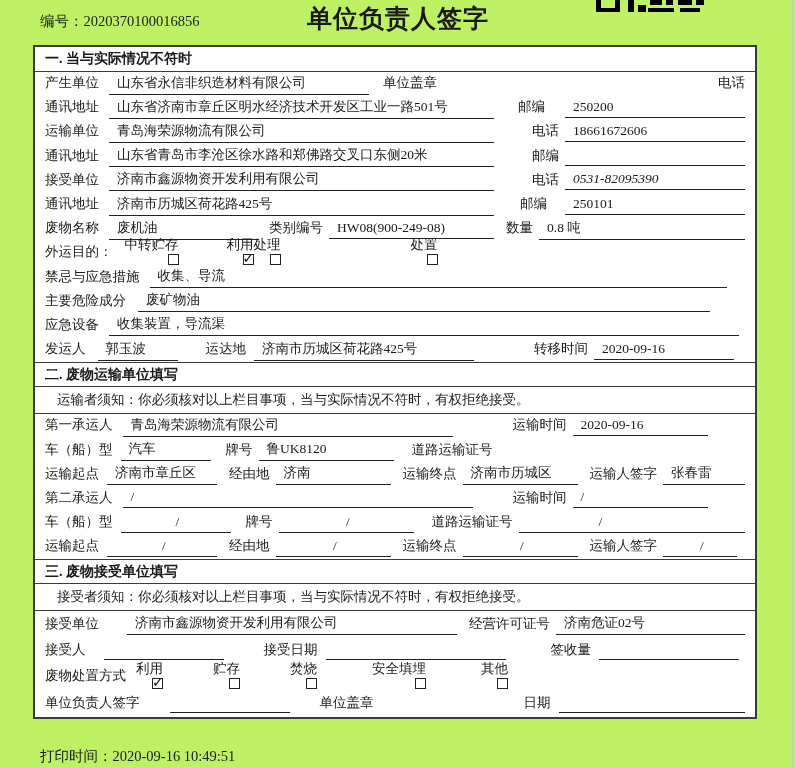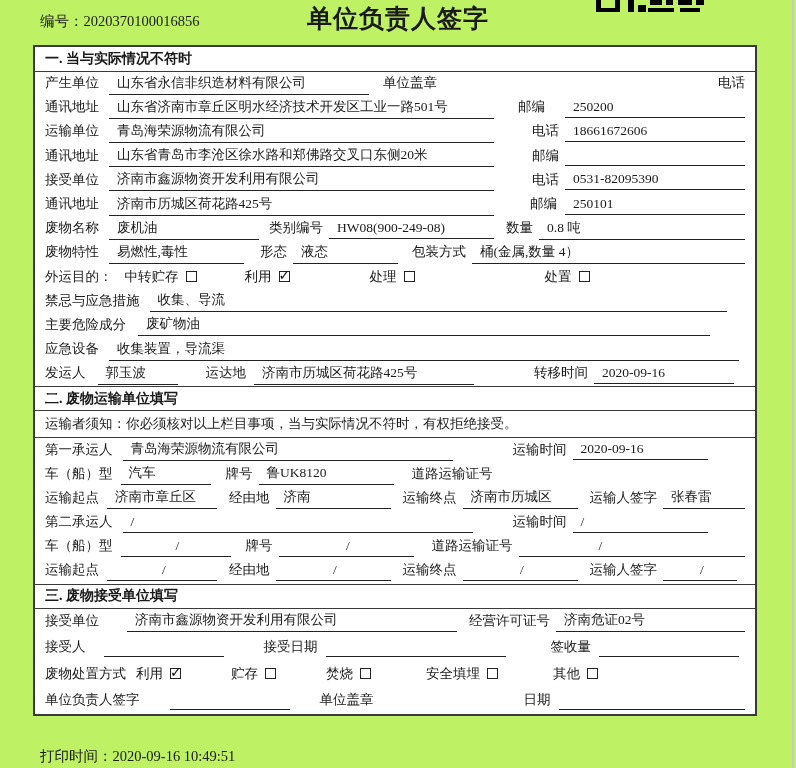--- a/index.html
+++ b/index.html
@@ -11,35 +11,35 @@
   .doc-number { position:absolute; left:40px; top:12px; font-size:14.5px; white-space:nowrap; }
   .doc-title  { position:absolute; left:0; top:2px; width:100%; text-align:center;
                 font-size:25px; font-weight:bold; letter-spacing:1px; }
   .qr-frag { position:absolute; left:596px; top:0; }
 
   .form-table { position:absolute; left:33px; top:45px; width:724px;
                 border:2px solid #3a3a3a; background:#fff; font-size:13.5px; }
   .sec-h { display:flex; align-items:center; height:25px; padding:0 10px;
            font-weight:bold; font-size:14px; border-bottom:1.4px solid #3a3a3a; }
   .bt { border-top:1.4px solid #3a3a3a; }
-  .notice { display:flex; align-items:center; height:27px; padding:0 10px;
+  .notice { display:flex; align-items:center; height:27px; padding:0 22px;
             border-bottom:1.2px solid #3a3a3a; }
   .row { display:flex; align-items:center; height:24.2px; padding:0 10px; }
   .s3 .row { height:26.4px; }
   .lbl { white-space:nowrap; padding-bottom:2px; }
   .val { border-bottom:1px solid #222; padding:0 4px 2px 8px; white-space:nowrap;
          min-height:18px; overflow:hidden; }
   .flex1 { flex:1; }
   .mla { margin-left:auto; }
   .cb { width:11px; height:11px; border:1.3px solid #222; display:inline-block;
         margin:0 0 4px 7px; position:relative; flex:none; }
   .cb.checked::after { content:"✓"; position:absolute; left:-1px; top:-5px;
         font-size:14px; font-weight:bold; color:#111;
         font-family:"DejaVu Sans",sans-serif; }
-  .opt { display:flex; align-items:flex-end; padding-bottom:2px; white-space:nowrap; }
+  .opt { display:flex; align-items:flex-end; padding-bottom:2px; white-space:nowrap;flex-direction:column; }
   .footer { position:absolute; left:40px; top:747px; font-size:14.5px; white-space:nowrap; }
 </style>
 </head>
 <body>
 
 <div class="page">
   <div class="page-edge"></div>
 
   <div class="doc-number"><span>编号：</span><span>2020370100016856</span></div>
   <div class="doc-title">单位负责人签字</div>
@@ -88,59 +88,51 @@
       <span class="lbl">通讯地址</span>
       <span class="val" style="width:385px;margin-left:10px;">山东省青岛市李沧区徐水路和郑佛路交叉口东侧20米</span>
       <span class="lbl mla">邮编</span>
       <span class="val" style="width:180px;margin-left:6px;"></span>
     </div>
 
     <div class="row">
       <span class="lbl">接受单位</span>
       <span class="val" style="width:385px;margin-left:10px;">济南市鑫源物资开发利用有限公司</span>
       <span class="lbl mla">电话</span>
-      <span class="val" style="width:180px;margin-left:6px;">0531-82095390</span>
+      <span class="val" style="width:180px;margin-left:6px;font-style:italic;">0531-82095390</span>
     </div>
 
     <div class="row">
       <span class="lbl">通讯地址</span>
       <span class="val" style="width:385px;margin-left:10px;">济南市历城区荷花路425号</span>
       <span class="lbl mla">邮编</span>
-      <span class="val" style="width:180px;margin-left:8px;">250101</span>
+      <span class="val" style="width:180px;margin-left:18px;">250101</span>
     </div>
 
     <div class="row">
       <span class="lbl">废物名称</span>
       <span class="val" style="width:150px;margin-left:10px;">废机油</span>
       <span class="lbl" style="margin-left:10px;">类别编号</span>
       <span class="val" style="width:165px;margin-left:6px;">HW08(900-249-08)</span>
       <span class="lbl" style="margin-left:12px;">数量</span>
       <span class="val flex1" style="margin-left:6px;">0.8 吨</span>
     </div>
 
-    <div class="row">
-      <span class="lbl">废物特性</span>
-      <span class="val" style="width:135px;margin-left:10px;">易燃性,毒性</span>
-      <span class="lbl" style="margin-left:16px;">形态</span>
-      <span class="val" style="width:105px;margin-left:6px;">液态</span>
-      <span class="lbl" style="margin-left:14px;">包装方式</span>
-      <span class="val flex1" style="margin-left:6px;">桶(金属,数量 4）</span>
-    </div>
 
     <div class="row">
       <span class="lbl">外运目的：</span>
       <span class="opt" style="margin-left:12px;">
           <span>中转贮存</span>
           <span class="cb"></span>
         </span>
       <span class="opt" style="margin-left:48px;">
           <span>利用</span>
           <span class="cb checked"></span>
         </span>
-      <span class="opt" style="margin-left:80px;">
+      <span class="opt" style="">
           <span>处理</span>
           <span class="cb"></span>
         </span>
       <span class="opt" style="margin-left:130px;">
           <span>处置</span>
           <span class="cb"></span>
         </span>
     </div>
 
     <div class="row">
@@ -218,20 +210,21 @@
       <span class="lbl" style="margin-left:12px;">经由地</span>
       <span class="val" style="width:115px;margin-left:6px;text-align:center;">/</span>
       <span class="lbl" style="margin-left:12px;">运输终点</span>
       <span class="val" style="width:115px;margin-left:6px;text-align:center;">/</span>
       <span class="lbl" style="margin-left:12px;">运输人签字</span>
       <span class="val flex1" style="margin-left:6px;margin-right:8px;text-align:center;">/</span>
     </div>
 
     <div class="s3">
       <div class="sec-h bt">三. 废物接受单位填写</div>
+      <div class="notice">接受者须知：你必须核对以上栏目事项，当与实际情况不符时，有权拒绝接受。</div>
 
       <div class="row">
         <span class="lbl">接受单位</span>
         <span class="val" style="width:330px;margin-left:28px;">济南市鑫源物资开发利用有限公司</span>
         <span class="lbl" style="margin-left:12px;">经营许可证号</span>
         <span class="val flex1" style="margin-left:6px;">济南危证02号</span>
       </div>
 
       <div class="row">
         <span class="lbl">接受人</span>

